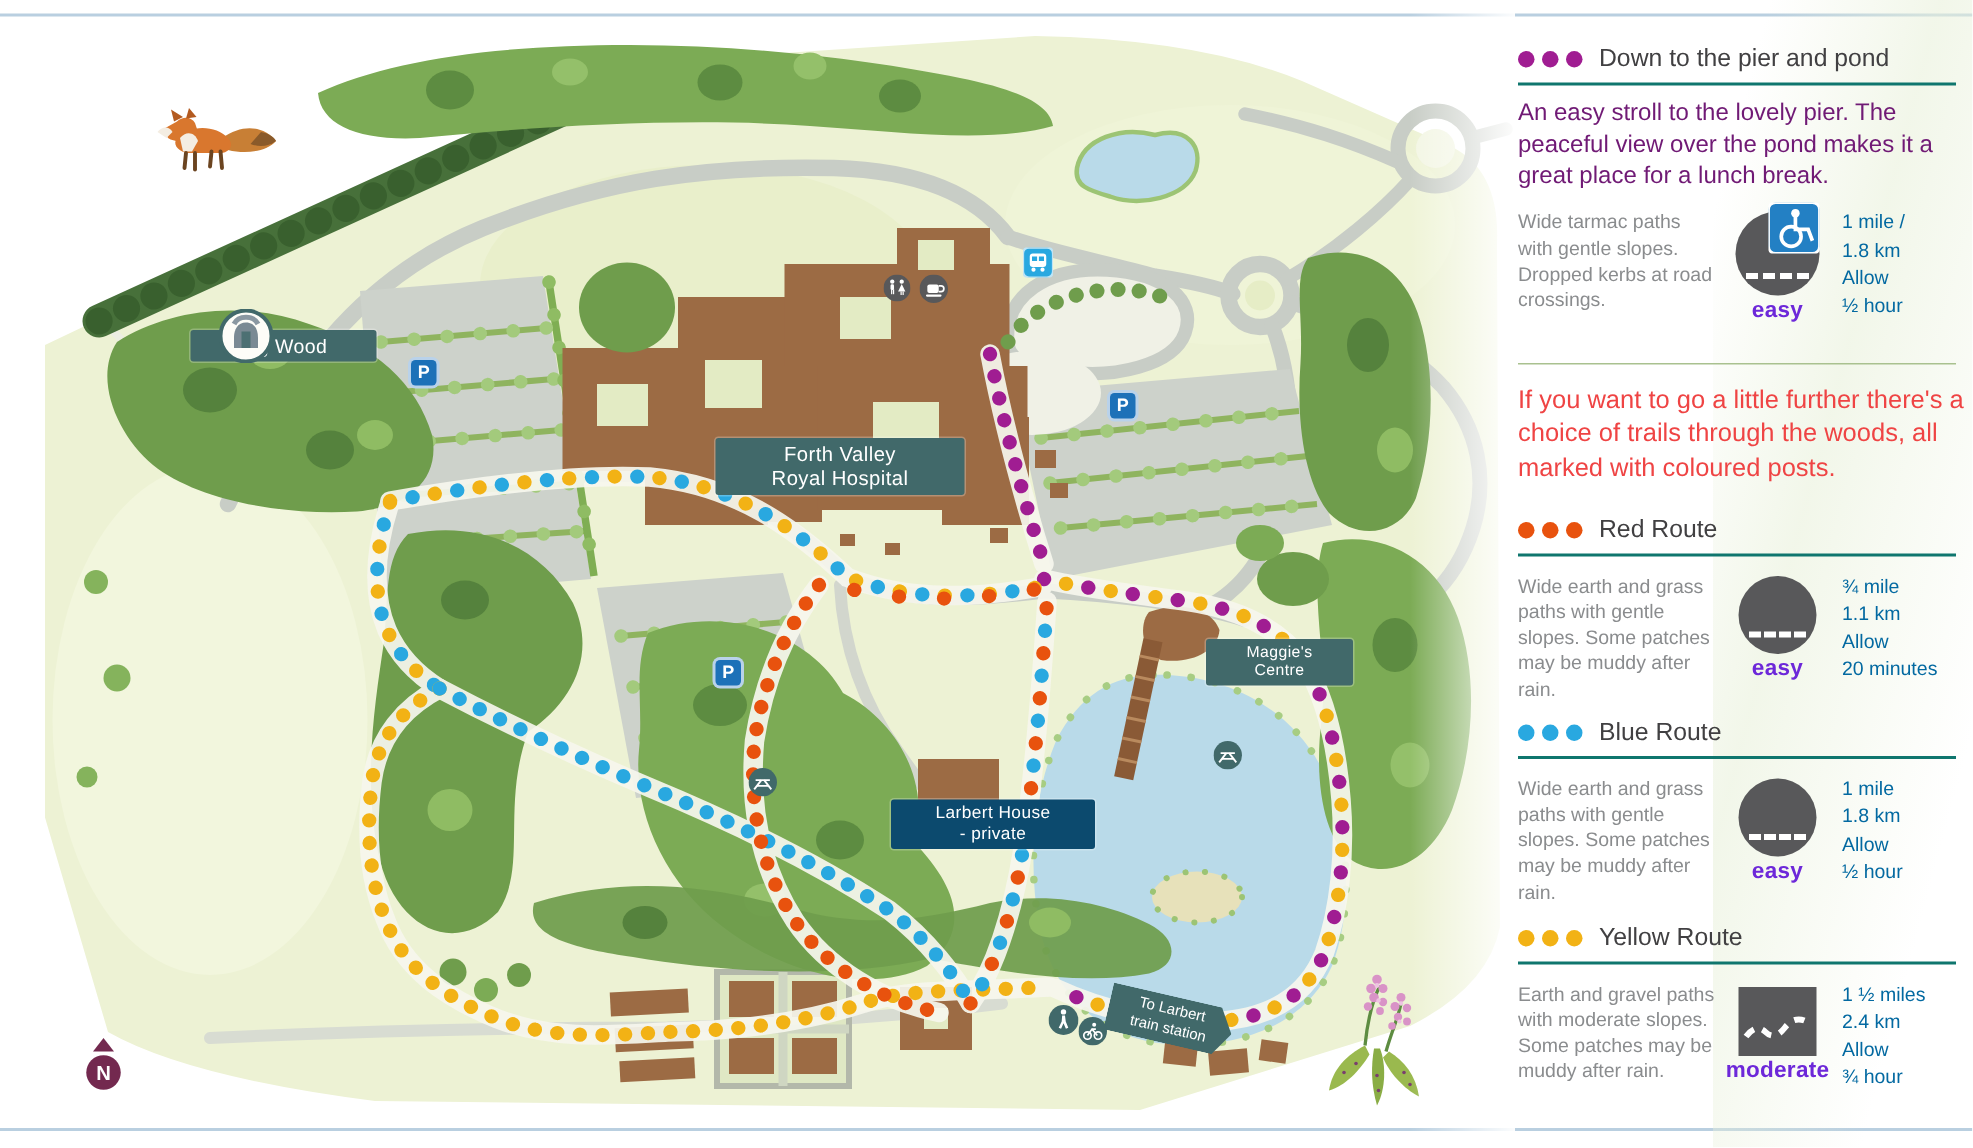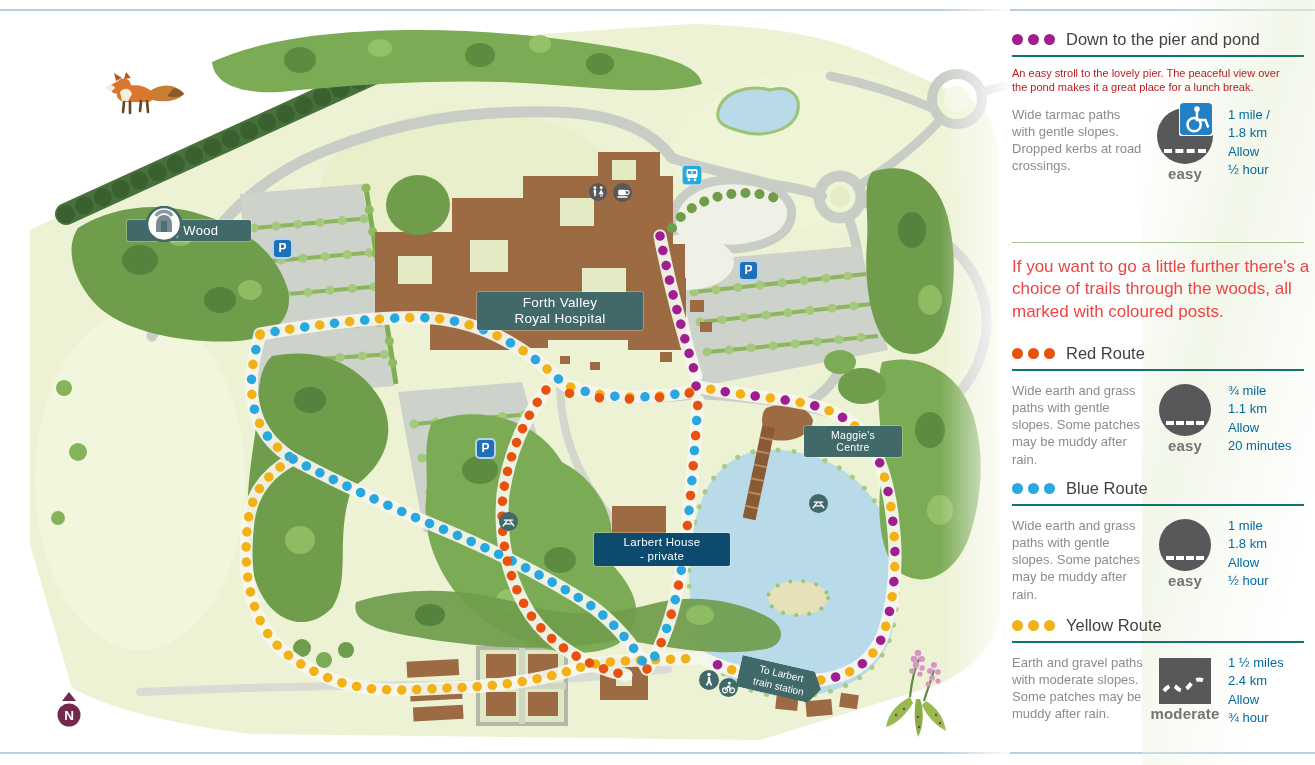--- a/index.html
+++ b/index.html
@@ -19,28 +19,28 @@
      padding-top:4px;box-sizing:border-box;
      clip-path:polygon(0 0,88% 0,100% 50%,88% 100%,0 100%);}
   
   #panel{position:absolute;left:1012px;top:0;width:292px;height:765px;}
   .panel-wash{position:absolute;left:130px;top:0;width:175px;height:765px;
      background:linear-gradient(105deg,rgba(233,241,219,0) 10%,rgba(233,241,219,.6) 40%,rgba(233,241,219,0) 80%);}
   .section{position:absolute;left:0;width:292px;}
   .sec-head{display:flex;align-items:center;gap:5px;border-bottom:2px solid #0f766e;padding-bottom:6px;}
   .dot{width:11px;height:11px;border-radius:50%;display:inline-block;}
   .sec-title{font-size:16.5px;color:#414042;margin-left:6px;white-space:nowrap;}
-  .sec-desc{font-size:11px;color:#b91c1c;line-height:1.3;margin-top:9px;width:280px;}
+  .sec-desc{font-size:16px;color:#701a75;line-height:1.3;margin-top:9px;width:280px;}
   .sec-row{display:flex;margin-top:11px;}
   .surface{font-size:13px;color:#8a8c8e;line-height:1.32;width:132px;}
   .badge-wrap{width:82px;text-align:center;position:relative;}
   .badge-circle{position:relative;margin:2px auto 0;border-radius:50%;}
   .badge-square{position:relative;margin:4px auto 0;}
   .dashline{position:absolute;left:7px;right:7px;bottom:11px;border-bottom:4px dashed #fff;}
-  .diff{font-weight:bold;font-size:15px;color:#737373;margin-top:1px;letter-spacing:.2px;}
+  .diff{font-weight:bold;font-size:15px;color:#6d28d9;margin-top:1px;letter-spacing:.2px;}
   .stats{font-size:13px;color:#0369a1;line-height:1.42;width:76px;padding-left:2px;}
   .divider{position:absolute;left:0;width:292px;height:1px;background:#a9c18f;}
   .interlude{position:absolute;left:0;width:300px;font-size:17px;color:#ef4444;line-height:1.32;}
   .access-badge{position:absolute;top:-6px;right:0px;}
 </style>
 </head>
 <body>
 
 <div id="stage">
   <div class="hairline" style="top:9px"></div>

